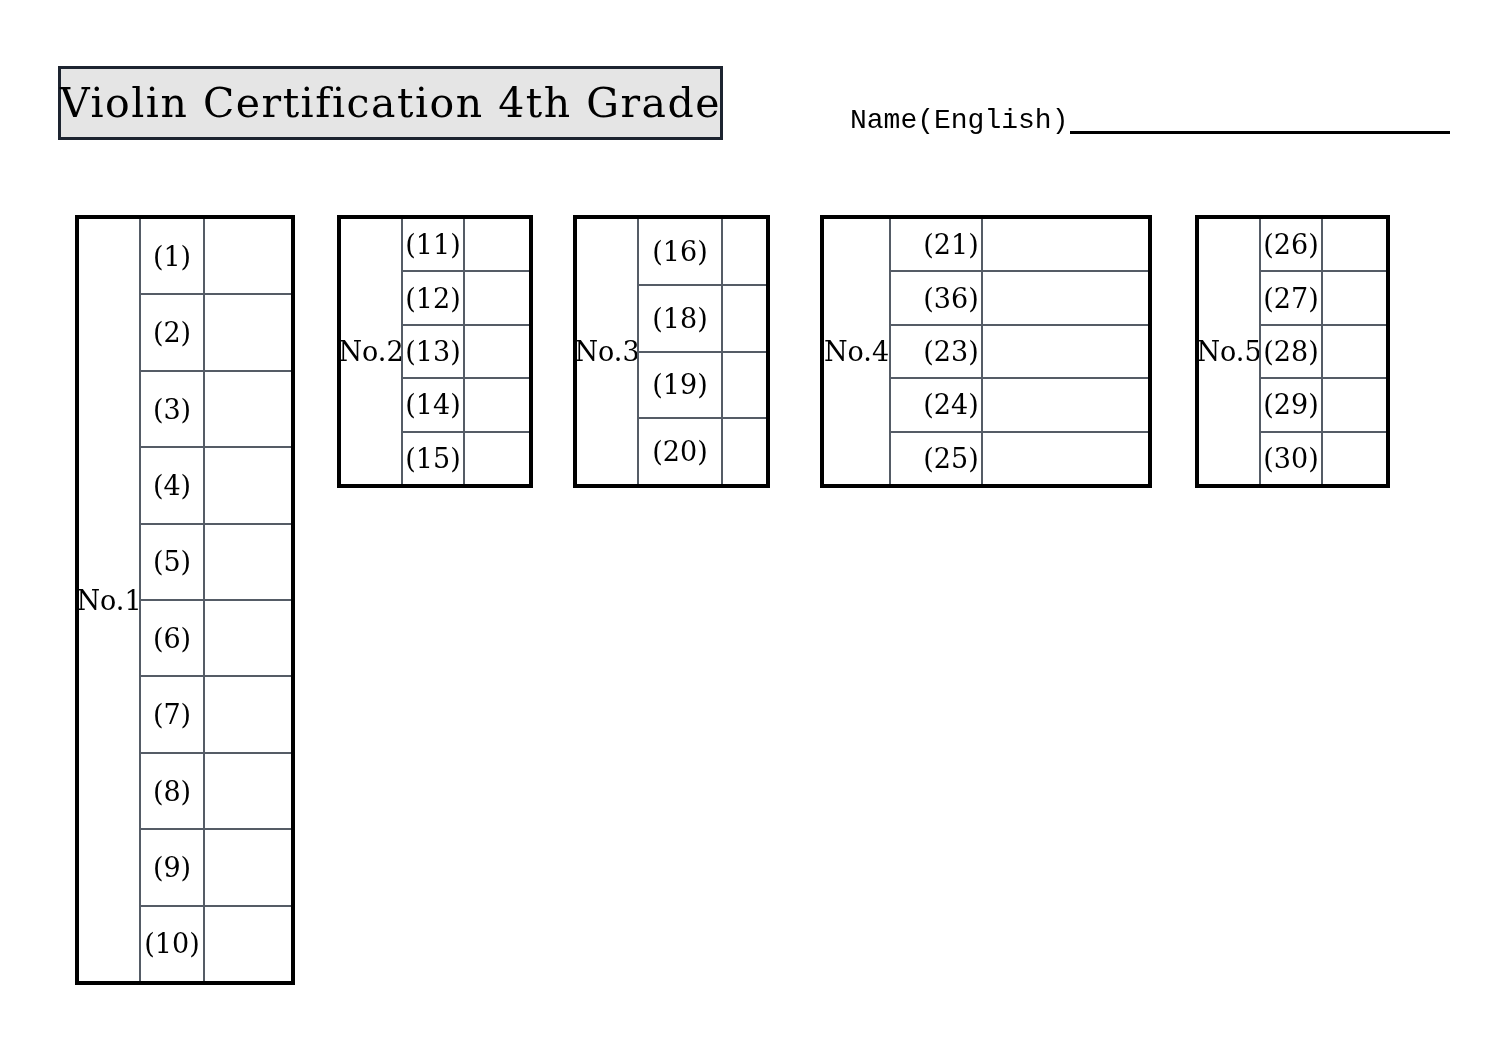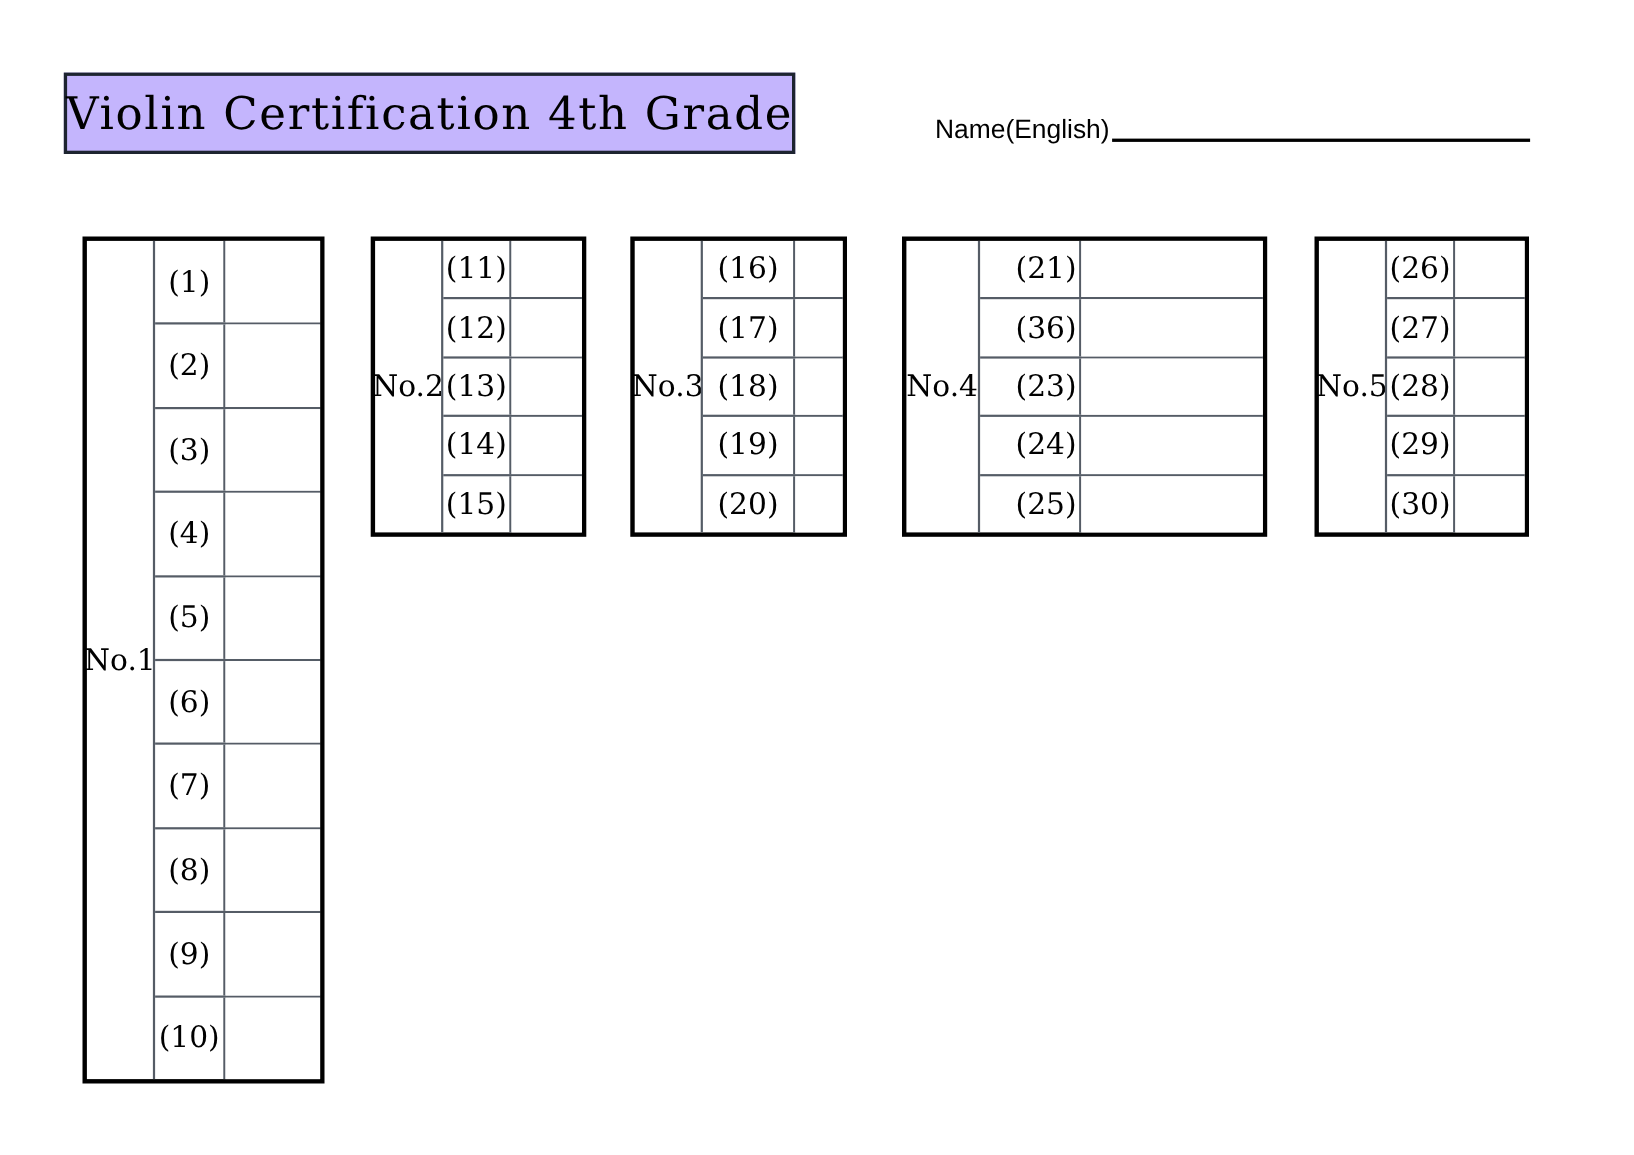--- a/index.html
+++ b/index.html
@@ -22,40 +22,40 @@
     position: absolute;
     left: 58px;
     top: 66px;
     width: 665px;
     height: 74px;
     border: 3px solid #1d2430;
     box-sizing: border-box;
     display: flex;
     align-items: center;
     justify-content: center;
-    background: #c4b5fd;
+    background: #e5e5e5;
   }
   .title-text {
     font-family: "DejaVu Serif", "Liberation Serif", serif;
     font-size: 41px;
     letter-spacing: 1.5px;
     white-space: nowrap;
     line-height: 1;
   }
 
   .name-block {
     position: absolute;
     left: 850px;
     top: 104px;
     display: flex;
     align-items: flex-end;
   }
   .name-label {
-    font-family: Liberation Sans, sans-serif;
-    font-size: 24px;
+    font-family: Liberation Mono, monospace;
+    font-size: 28px;
     white-space: nowrap;
     line-height: 1.2;
   }
   .name-rule {
     width: 380px;
     height: 0;
     border-bottom: 3px solid #000000;
     margin-left: 2px;
     margin-bottom: 4px;
   }
@@ -264,26 +264,20 @@
   </div>
   <div class="rows-col">
     <div class="ans-row">
       <div class="num-cell">
           <span class="num-cell-text">(16)</span>
         </div>
       <div class="answer-cell"></div>
     </div>
     <div class="ans-row">
       <div class="num-cell">
-          <span class="num-cell-text">(17)</span>
-        </div>
-      <div class="answer-cell"></div>
-    </div>
-    <div class="ans-row">
-      <div class="num-cell">
           <span class="num-cell-text">(18)</span>
         </div>
       <div class="answer-cell"></div>
     </div>
     <div class="ans-row">
       <div class="num-cell">
           <span class="num-cell-text">(19)</span>
         </div>
       <div class="answer-cell"></div>
     </div>

